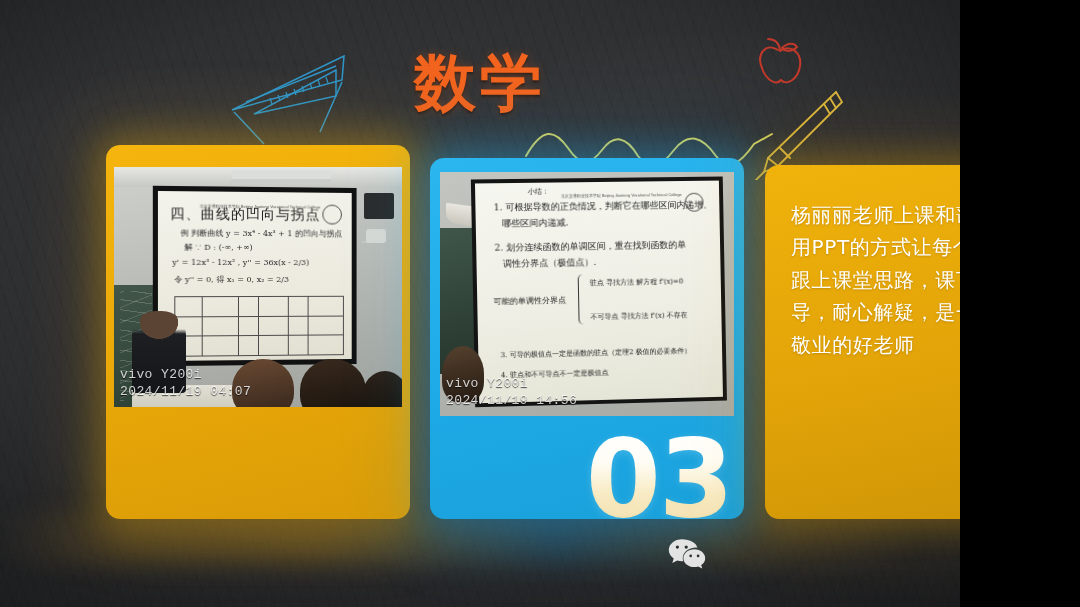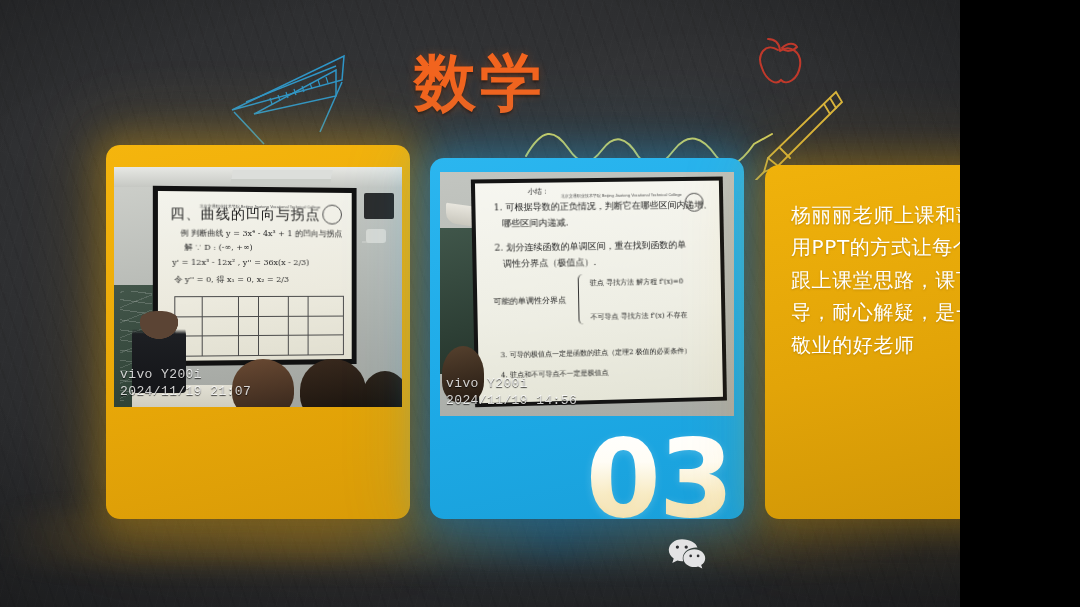--- a/index.html
+++ b/index.html
@@ -350,21 +350,21 @@
               </div>
             </div>
           </div>
           <div class="p1-desk"></div>
           <div class="p1-teach"></div>
           <div class="p1-head1"></div>
           <div class="p1-head2"></div>
           <div class="p1-head3"></div>
           <div class="p1-wm wm">
             <div>vivo Y200i</div>
-            <div>2024/11/19 21:07</div>
+            <div>2024/11/19 04:07</div>
           </div>
         </div>
       </div>
     </div>
 
     <div class="card card-2">
       <div class="card-inner">
         <div class="photo">
           <div class="p2-wall"></div>
           <div class="p2-cab"></div>

